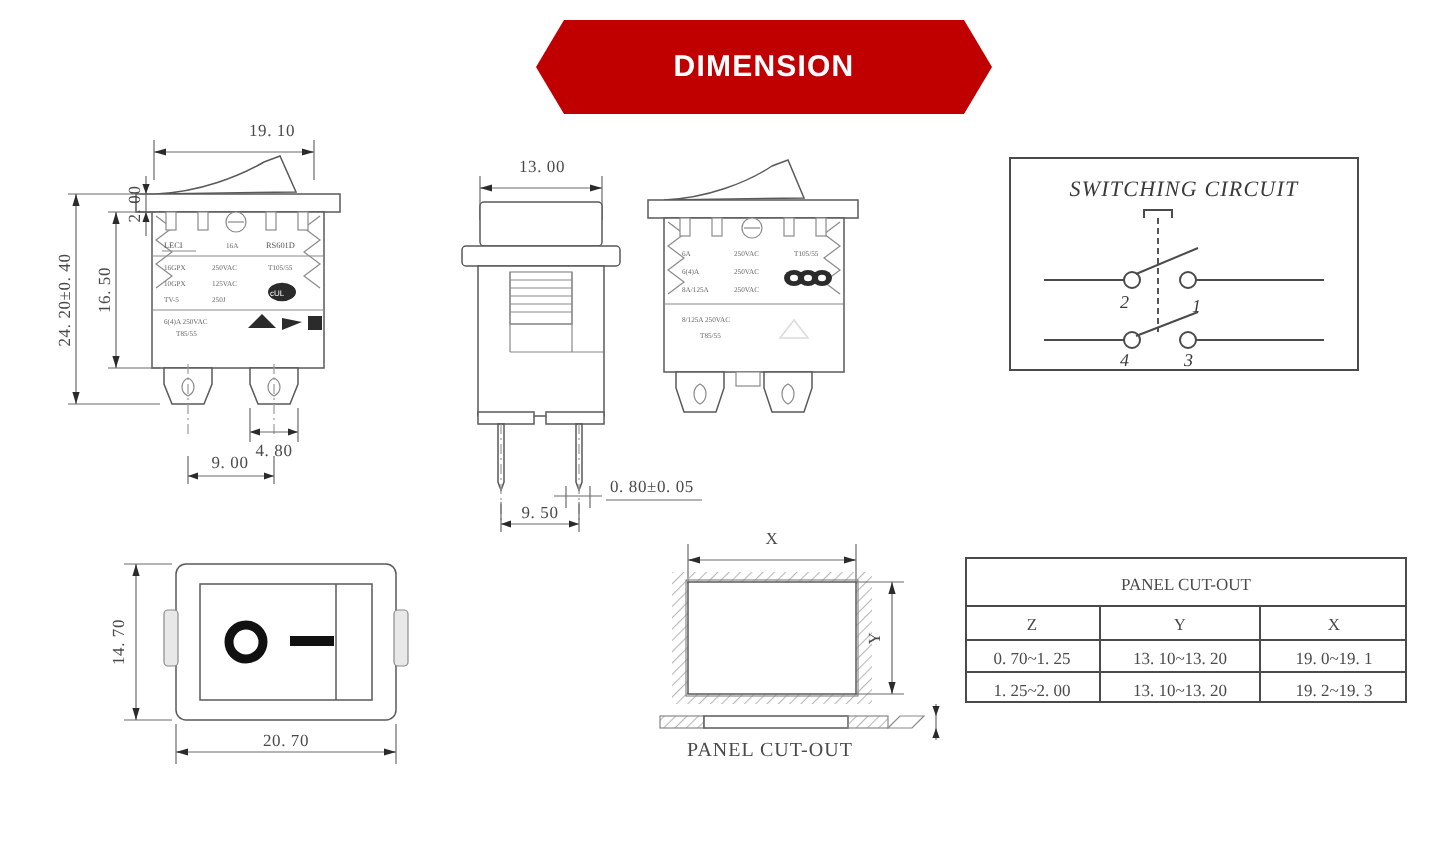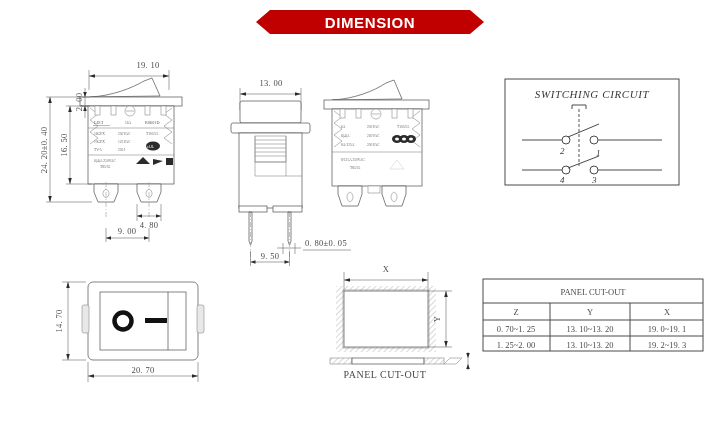--- a/index.html
+++ b/index.html
@@ -9,21 +9,21 @@
     background:#ffffff;
     font-family:"Liberation Serif", serif;
     color:#333333;
     overflow:hidden;
     position:relative;
   }
   #root{position:relative;width:720px;height:421px;}
 
   
   .banner-wrap{
-    position:absolute;left:256px;top:10px;width:228px;height:24px;
+    position:absolute;left:268px;top:10px;width:228px;height:47px;
   }
   .banner{
     width:100%;height:100%;
     display:flex;align-items:center;justify-content:center;
     background:#c00000;
     clip-path:polygon(0 50%, 14px 0, calc(100% - 14px) 0, 100% 50%, calc(100% - 14px) 100%, 14px 100%);
   }
   .banner-text{
     font-family:"Liberation Sans", sans-serif;
     font-size:15px;font-weight:bold;color:#ffffff;letter-spacing:.6px;
@@ -55,21 +55,21 @@
 <body>
 
 <div id="root">
 
   <div class="banner-wrap">
     <div class="banner">
       <span class="banner-text">DIMENSION</span>
     </div>
   </div>
 
-  <div class="draw" style="left:32px;top:58px;text-align:center;">
+  <div class="draw" style="left:20px;top:58px;text-align:center;">
     <svg width="210" height="200" viewBox="0 0 210 200">
 
       <g>
         <line class="dim" x1="57" y1="12" x2="57" y2="32"></line>
         <line class="dim" x1="137" y1="12" x2="137" y2="32"></line>
         <line class="dim" x1="57" y1="18" x2="137" y2="18"></line>
         <path class="solid" d="M57 18 l6 -1.8 v3.6 z"></path>
         <path class="solid" d="M137 18 l-6 -1.8 v3.6 z"></path>
       </g>
 

